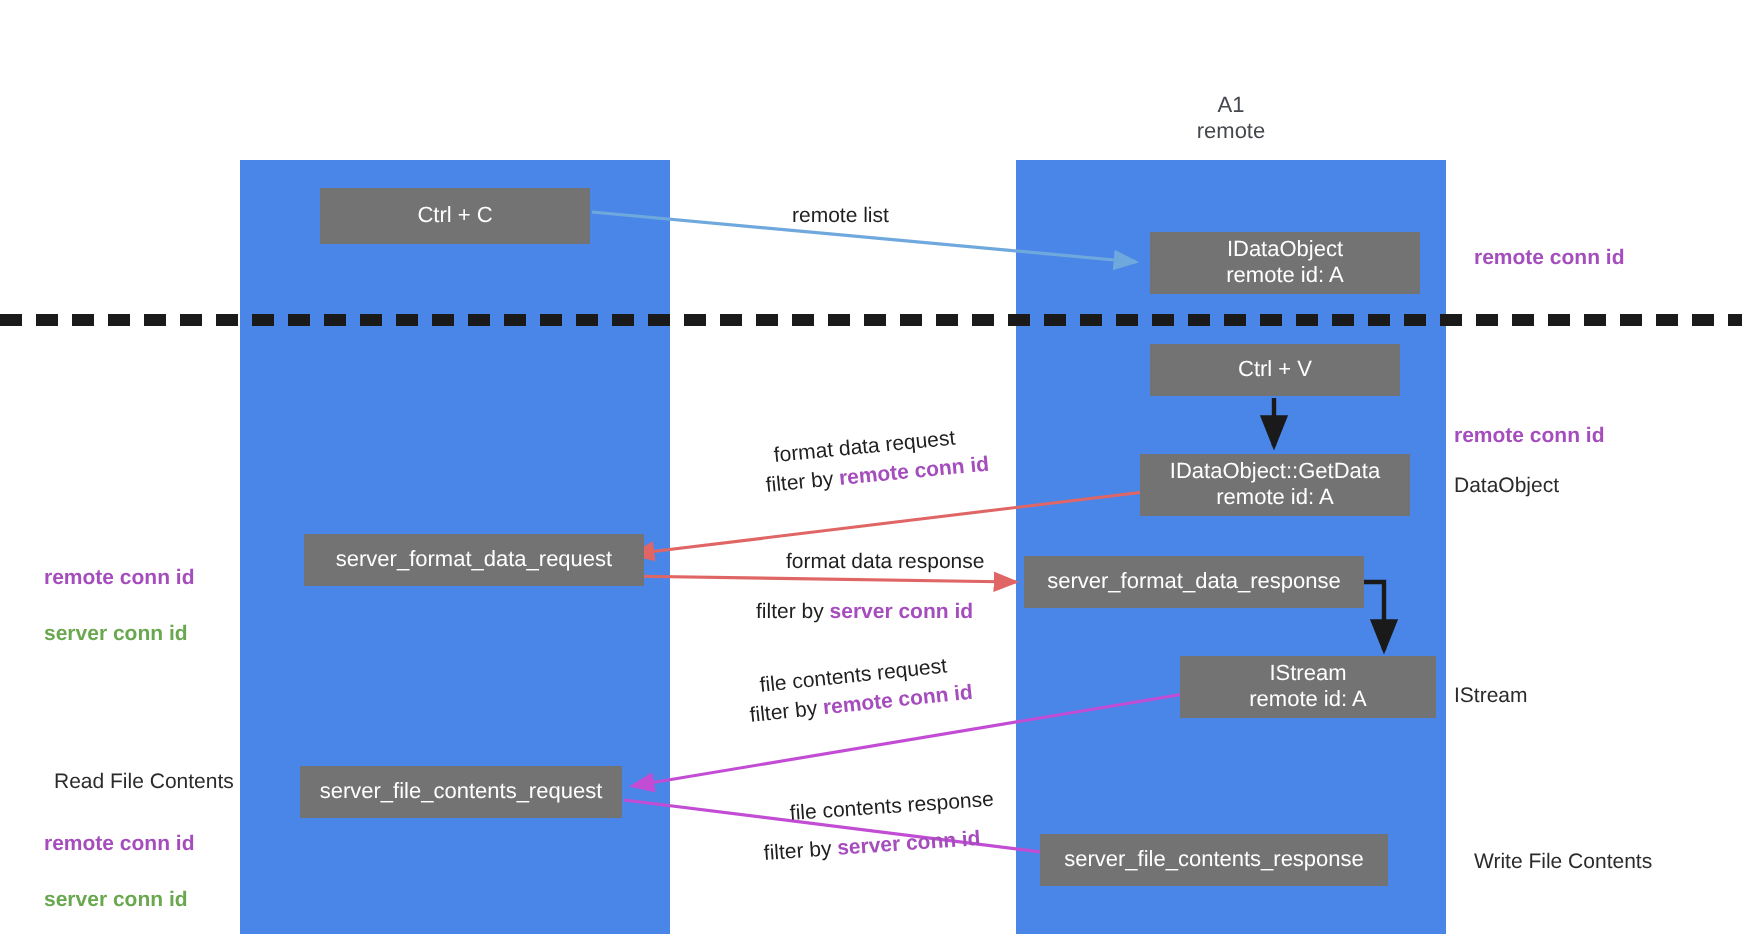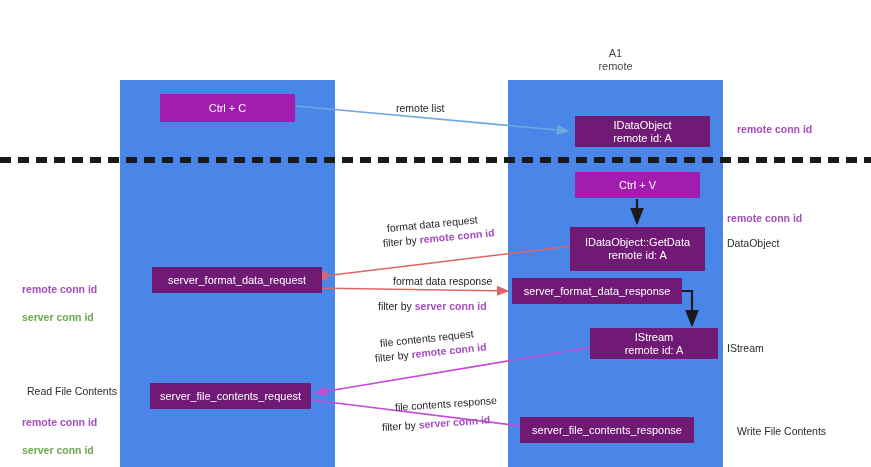--- a/index.html
+++ b/index.html
@@ -29,27 +29,27 @@
   }
   .col-head-b1{left:120px;top:47px;}
   .col-head-a1{left:508px;top:47px;}
 
   
   .box{
     position:absolute;display:flex;align-items:center;justify-content:center;
     text-align:center;color:#ffffff;font-size:11px;line-height:13px;
     white-space:pre-line;box-sizing:border-box;
   }
-  .box.green{background:#a21caf;}
-  .box.orange{background:#701a75;}
+  .box.green{background:#737373;}
+  .box.orange{background:#737373;}
 
   .b-ctrlc{left:160px;top:94px;width:135px;height:28px;}
   .b-idataobject{left:575px;top:116px;width:135px;height:31px;}
   .b-ctrlv{left:575px;top:172px;width:125px;height:26px;}
-  .b-getdata{left:570px;top:227px;width:135px;height:44px;}
+  .b-getdata{left:570px;top:227px;width:135px;height:31px;}
   .b-sfdreq{left:152px;top:267px;width:170px;height:26px;}
   .b-sfdresp{left:512px;top:278px;width:170px;height:26px;}
   .b-istream{left:590px;top:328px;width:128px;height:31px;}
   .b-sfcreq{left:150px;top:383px;width:161px;height:26px;}
   .b-sfcresp{left:520px;top:417px;width:174px;height:26px;}
 
   
   .side{position:absolute;font-size:10.5px;line-height:14px;white-space:pre-line;}
   .side.purple{color:#a64dbd;font-weight:bold;}
   .side.dark{color:#2b2b2b;}

